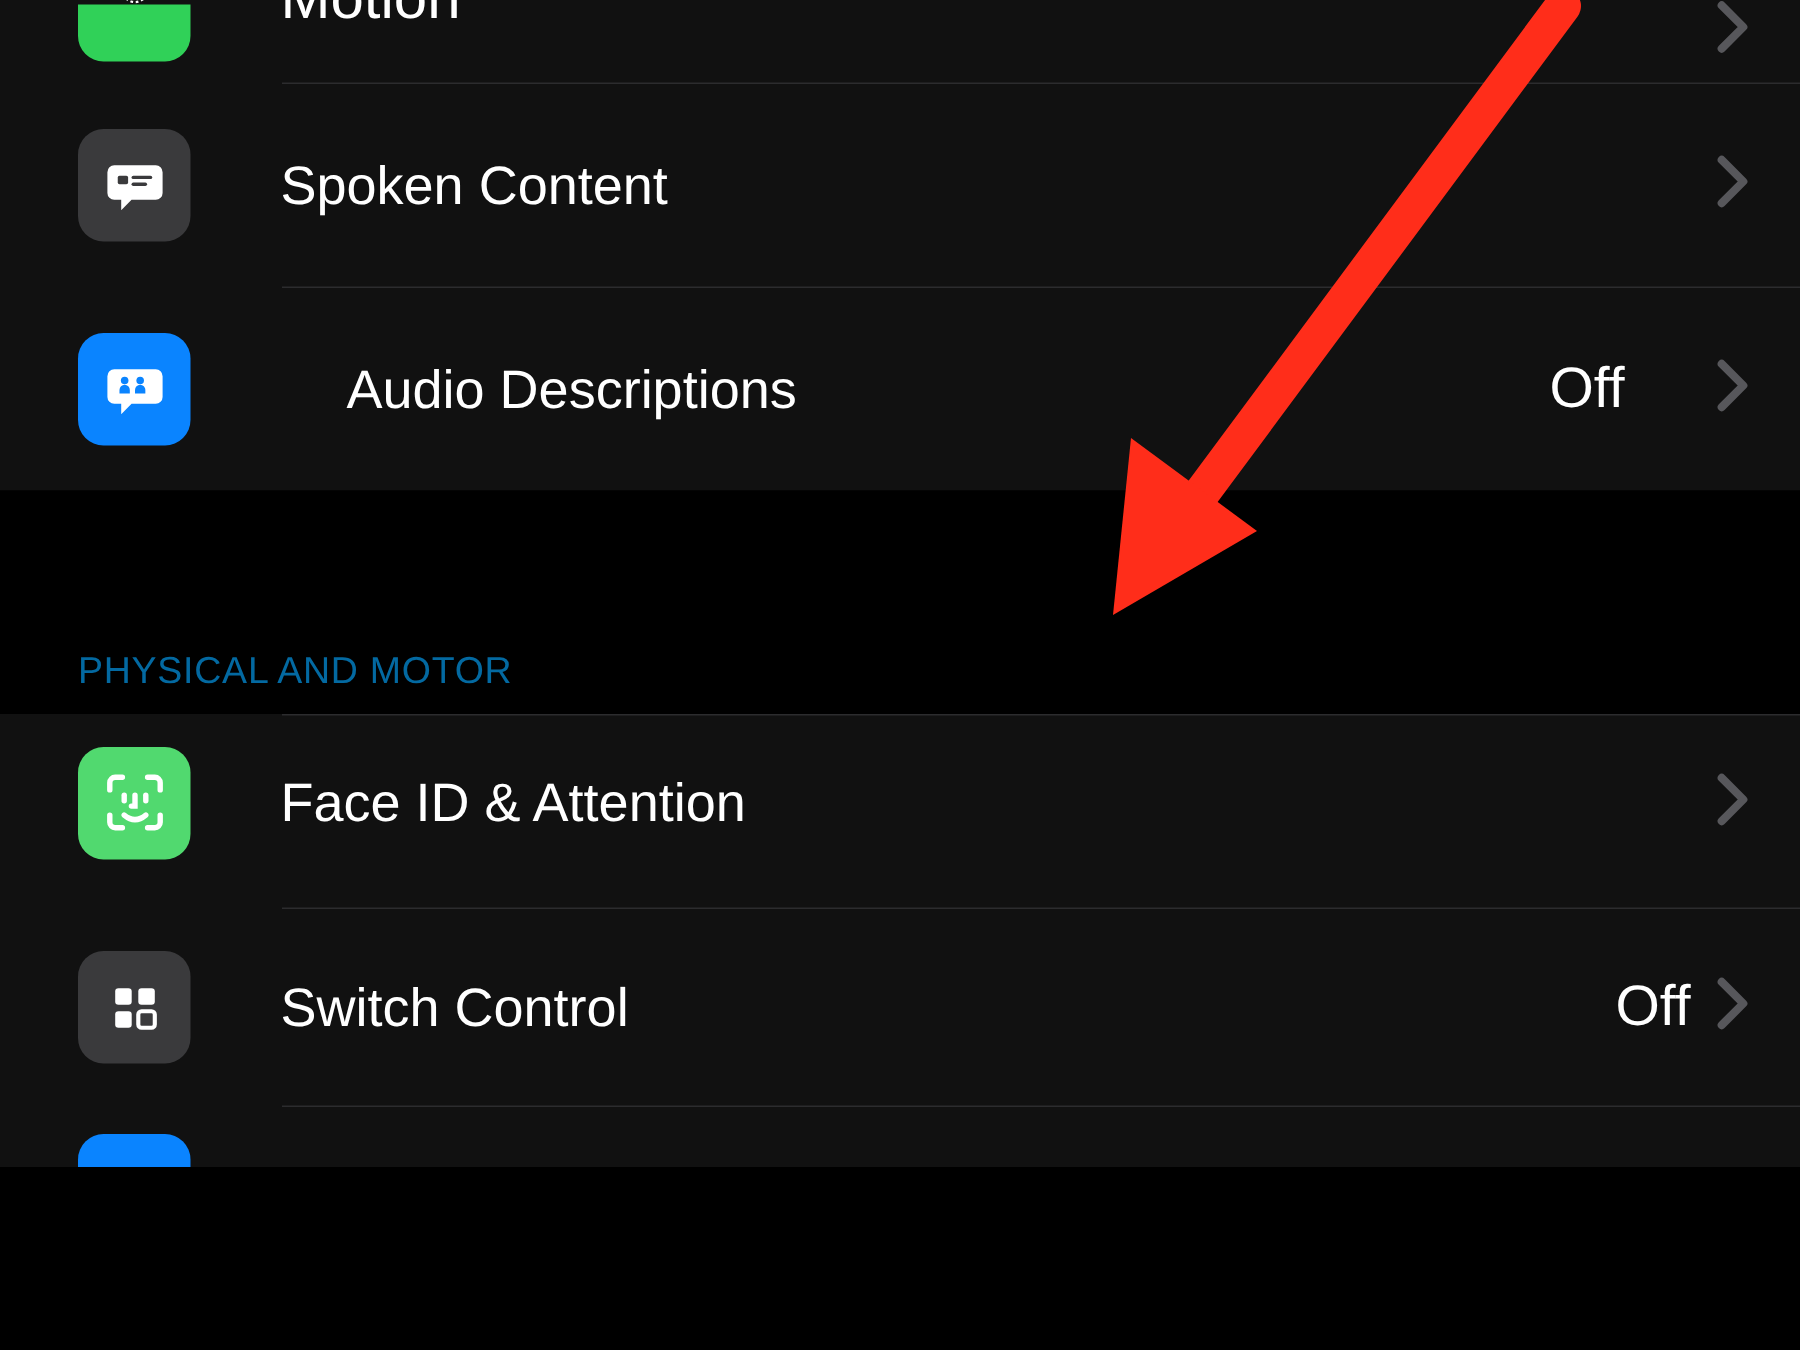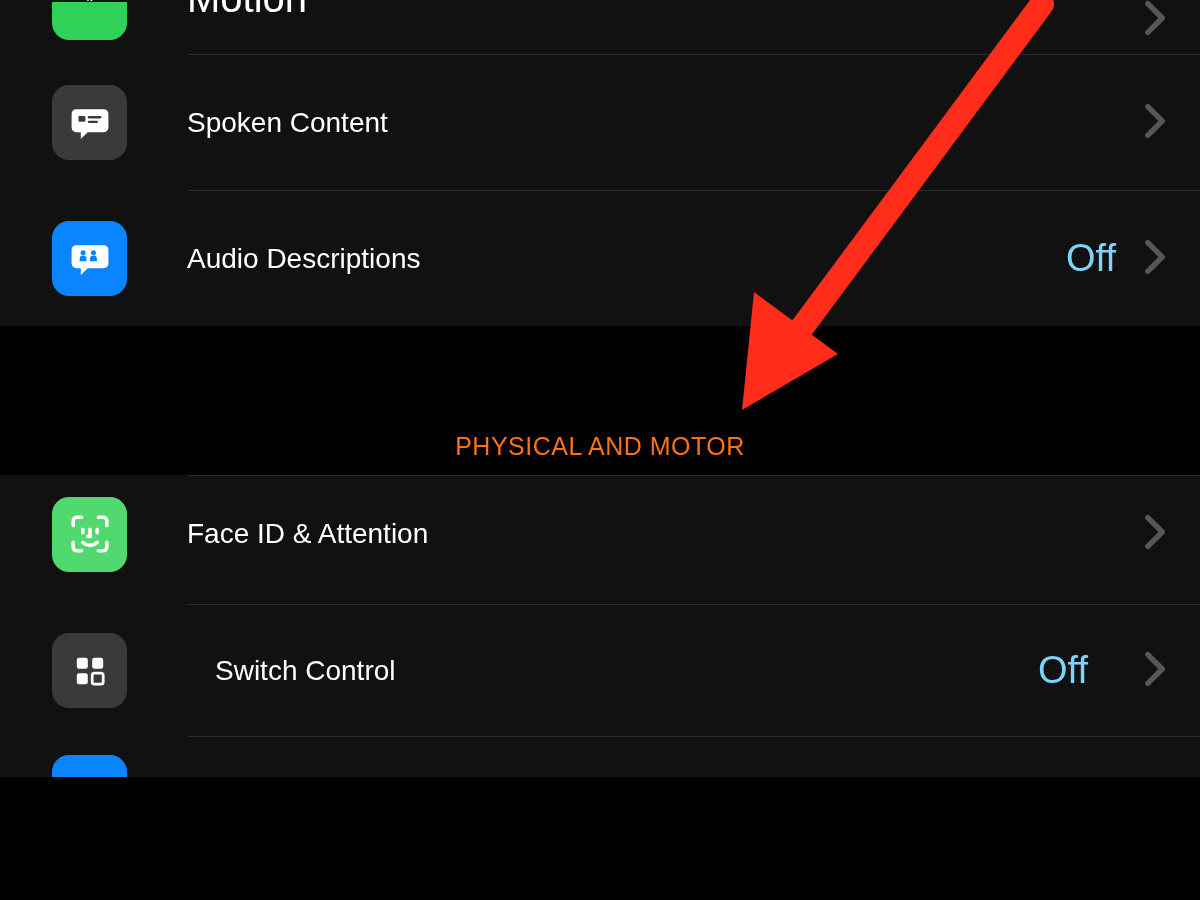--- a/index.html
+++ b/index.html
@@ -19,24 +19,23 @@
     .settings-list {
       width: 100%;
     }
     .section-group {
       background: #111111;
     }
     .section-header {
       padding: 18px 52px 14px 52px;
       font-size: 25px;
       letter-spacing: 0.5px;
-      color: #f97316;
+      color: #0369a1;
       text-transform: uppercase;
       background: #000000;
-      text-align: center;
     }
     .settings-row {
       display: flex;
       align-items: center;
       padding: 18px 34px 18px 52px;
       min-height: 100px;
       position: relative;
     }
     .settings-row.cropped-top {
       min-height: 50px;
@@ -68,35 +67,35 @@
     .row-icon.cropped-bottom {
       height: 22px;
       border-bottom-left-radius: 0;
       border-bottom-right-radius: 0;
     }
     .icon-green { background: #30d158; }
     .icon-gray { background: #3a3a3c; }
     .icon-blue { background: #0a84ff; }
     .icon-lightgreen { background: #51d96f; }
     .row-label {
-      font-size: 28px;
+      font-size: 36px;
       color: #ffffff;
       margin-left: 60px;
       flex: 1;
       font-weight: 400;
     }
     .row-label.cropped-top {
       font-size: 40px;
       line-height: 1;
       overflow: hidden;
     }
     .row-value {
-      color: #7dd3fc;
+      color: #ffffff;
       font-size: 38px;
-      margin-right: 28px;
+      margin-right: 17px;
     }
     .chevron {
       color: #57575b;
       flex-shrink: 0;
     }
     .chevron svg {
       width: 22px;
       height: 36px;
     }
     .divider {
@@ -163,21 +162,21 @@
       </div>
       <div class="row-label">Spoken Content</div>
       <span class="chevron">
         <svg viewBox="0 0 12 20">
             <path d="M2 2 L10 10 L2 18" stroke="currentColor" stroke-width="3" fill="none" stroke-linecap="round" stroke-linejoin="round"></path>
           </svg>
       </span>
     </div>
     <div class="divider"></div>
 
-    <div class="settings-row" style="padding-top:30px; padding-bottom:30px; min-height:128px;">
+    <div class="settings-row" style="padding-top:30px; padding-bottom:30px; min-height:128px;gap:44px;">
       <div class="row-icon icon-blue">
         <svg viewBox="0 0 40 40" width="46" height="46">
           <path d="M8 8 h24 a4 4 0 0 1 4 4 v12 a4 4 0 0 1 -4 4 h-14 l-6 6 v-6 h-4 a4 4 0 0 1 -4 -4 v-12 a4 4 0 0 1 4 -4 z" fill="white"></path>
           <circle cx="14" cy="14.5" r="2.2" fill="#0a84ff"></circle>
           <path d="M14 17 a3 3 0 0 0 -3 3 v2 h6 v-2 a3 3 0 0 0 -3 -3" fill="#0a84ff"></path>
           <circle cx="23" cy="14.5" r="2.2" fill="#0a84ff"></circle>
           <path d="M23 17 a3 3 0 0 0 -3 3 v2 h6 v-2 a3 3 0 0 0 -3 -3" fill="#0a84ff"></path>
         </svg>
       </div>
       <div class="row-label">Audio Descriptions</div>
@@ -213,21 +212,21 @@
       </div>
       <div class="row-label">Face ID &amp; Attention</div>
       <span class="chevron">
         <svg viewBox="0 0 12 20">
             <path d="M2 2 L10 10 L2 18" stroke="currentColor" stroke-width="3" fill="none" stroke-linecap="round" stroke-linejoin="round"></path>
           </svg>
       </span>
     </div>
     <div class="divider"></div>
 
-    <div class="settings-row" style="padding-top:28px; padding-bottom:28px; min-height:128px;gap:28px;">
+    <div class="settings-row" style="padding-top:28px; padding-bottom:28px; min-height:128px;">
       <div class="row-icon icon-gray">
         <svg viewBox="0 0 40 40" width="44" height="44" fill="white">
           <rect x="8" y="8" width="10" height="10" rx="2"></rect>
           <rect x="22" y="8" width="10" height="10" rx="2"></rect>
           <rect x="8" y="22" width="10" height="10" rx="2"></rect>
           <rect x="22" y="22" width="10" height="10" rx="2" fill="none" stroke="white" stroke-width="2.5"></rect>
         </svg>
       </div>
       <div class="row-label">Switch Control</div>
       <div class="row-value">Off</div>

